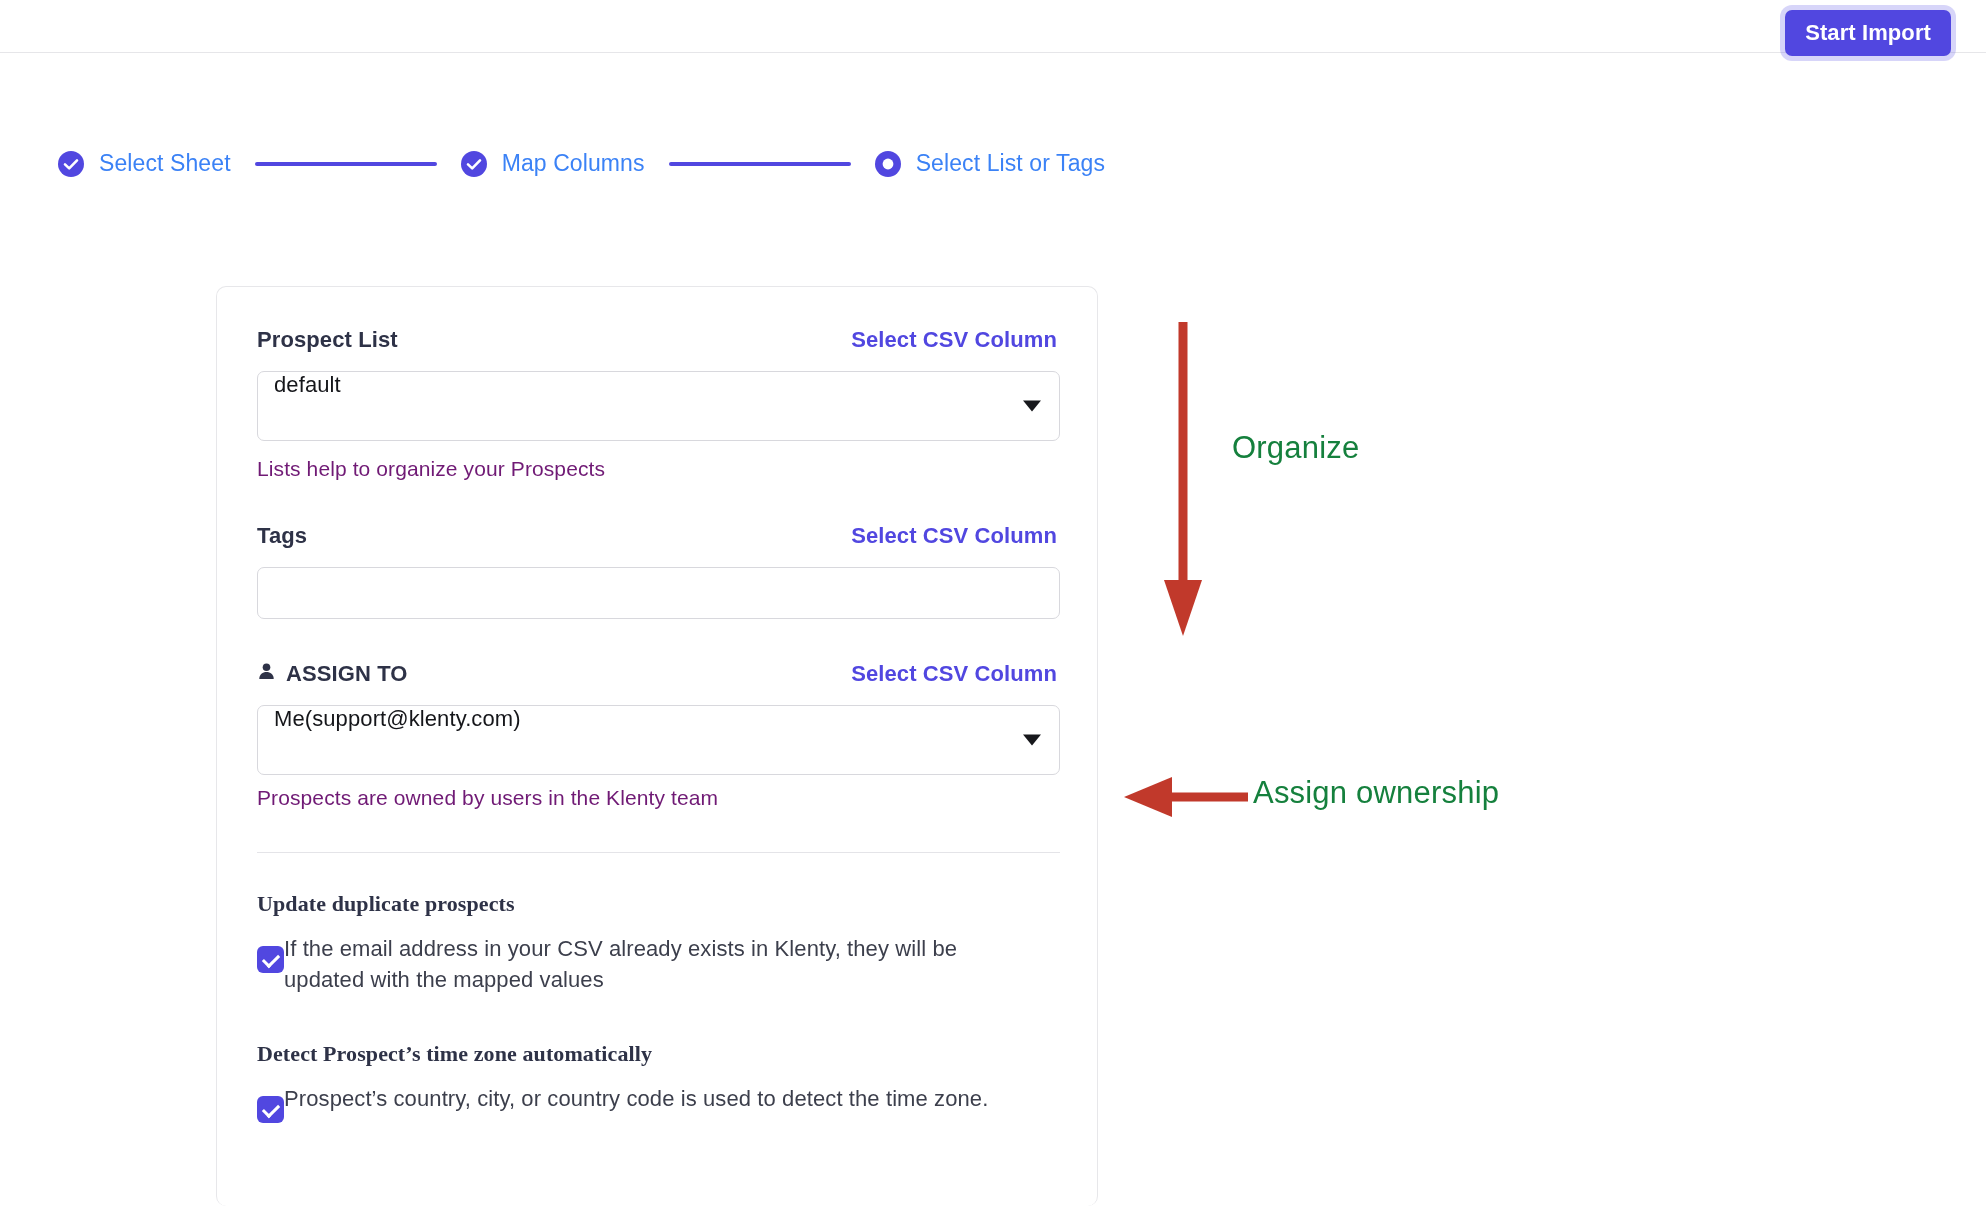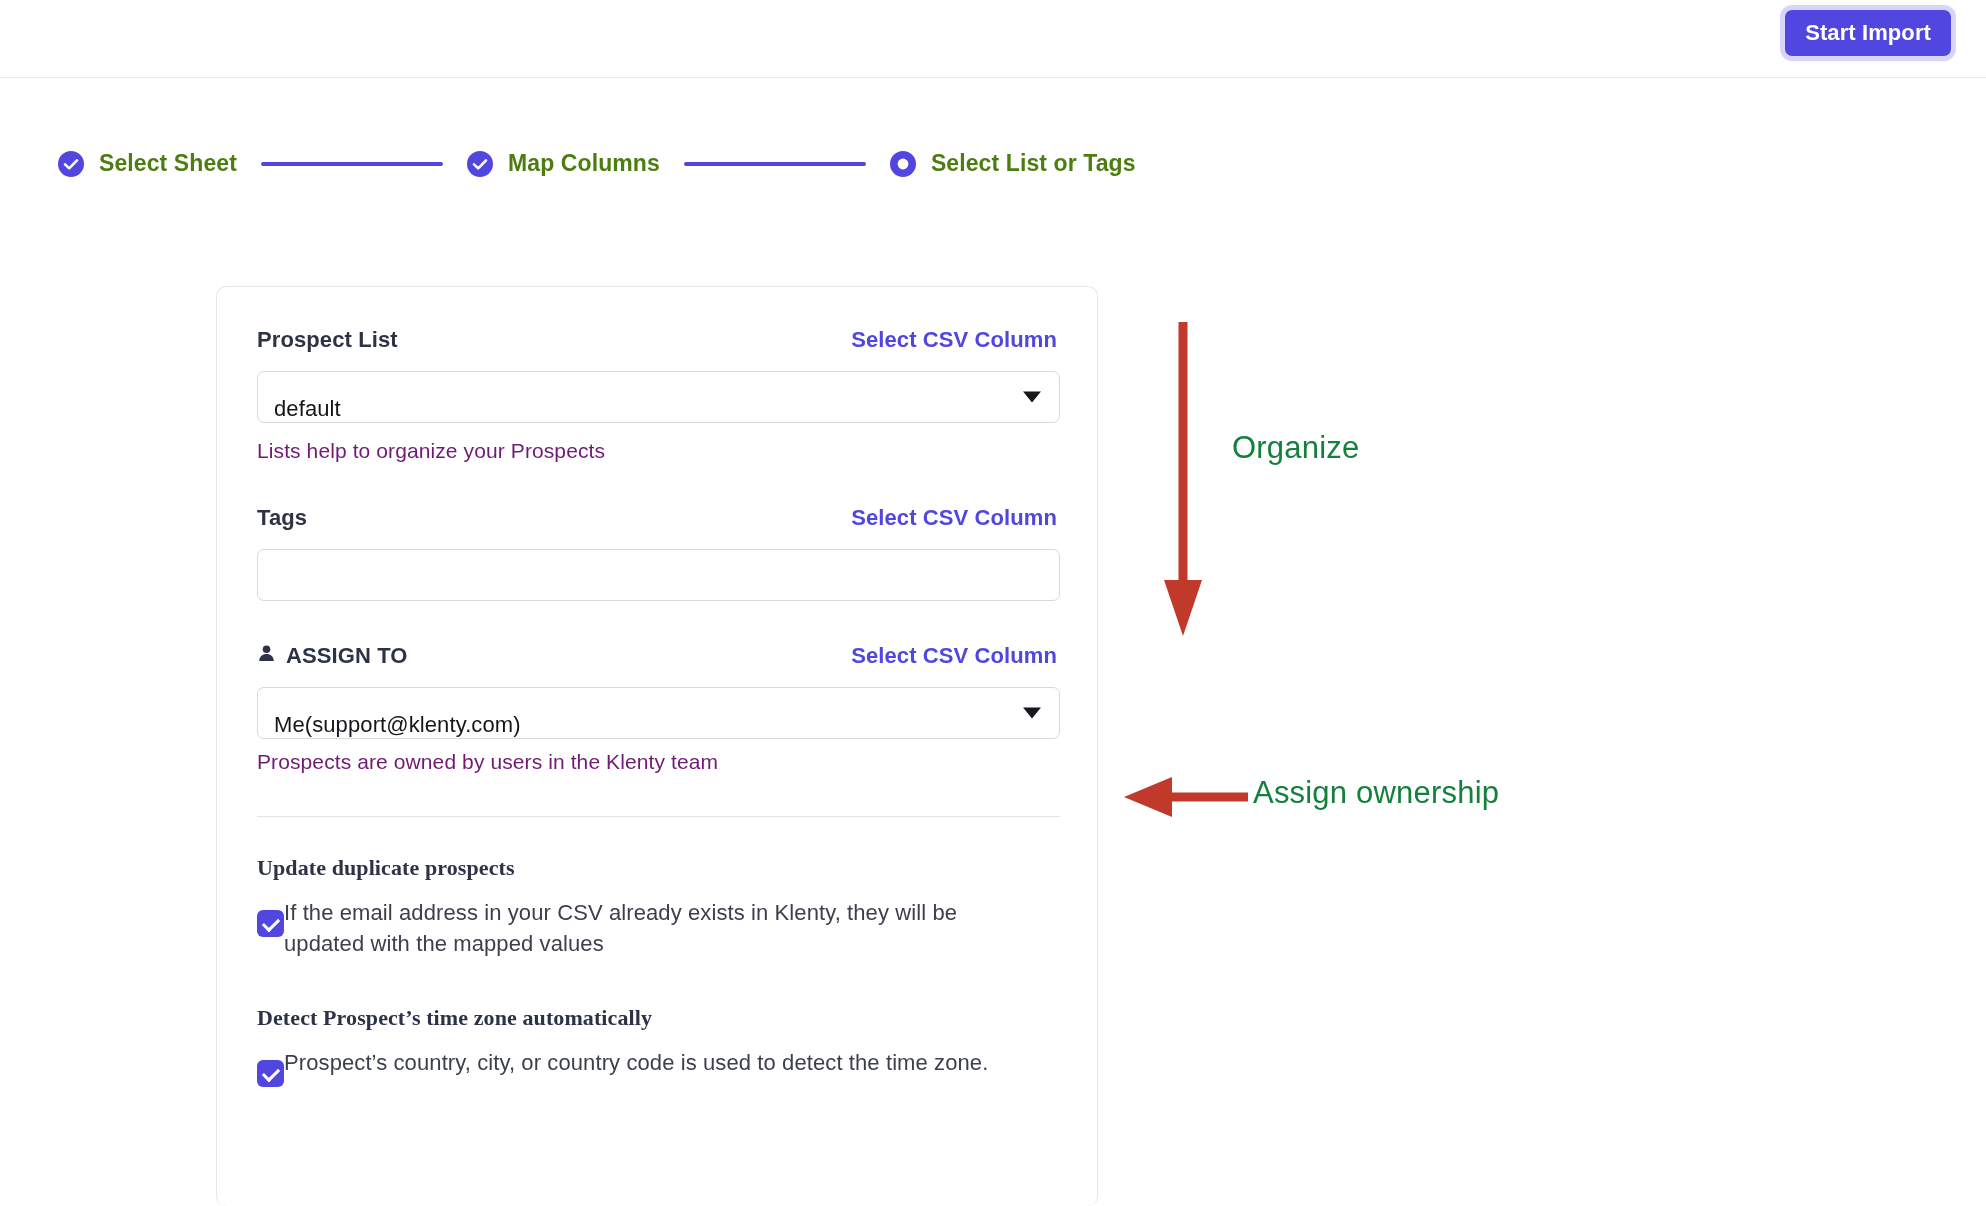--- a/index.html
+++ b/index.html
@@ -9,21 +9,21 @@
     height: 1206px;
     background: #ffffff;
     font-family: "Liberation Sans", sans-serif;
     overflow: hidden;
   }
 
   
   .topbar {
     position: absolute;
     left: 0; top: 0;
-    width: 1986px; height: 78px;
+    width: 1986px; height: 53px;
     border-bottom: 1px solid #e6e6e9;
     background: #ffffff;
   }
   .start-import-wrap {
     position: absolute;
     right: 35px; top: 10px;
   }
   .start-import-btn {
     display: block;
     background: #5147e0;
@@ -43,22 +43,22 @@
   
   .stepper {
     position: absolute;
     left: 58px; top: 150px;
     display: flex;
     align-items: center;
   }
   .step { display: flex; align-items: center; }
   .step-label {
     font-size: 23px;
-    font-weight: 700;
-    color: #4d7c0f;
+    font-weight: 400;
+    color: #3b82f6;
     margin-left: 15px;
     white-space: nowrap;
     letter-spacing: .1px;
   }
   .step-icon {
     width: 26px; height: 26px;
     flex: 0 0 26px;
     display: block;
   }
   .step-connector {
@@ -105,26 +105,26 @@
     letter-spacing: .1px;
     background: none;
     border: none;
     font-family: "Liberation Sans", sans-serif;
     padding: 0;
   }
 
   .select-box {
     position: relative;
     width: 803px;
-    height: 52px;
+    height: 70px;
     border: 1px solid #d8d8dd;
     border-radius: 7px;
     background: #ffffff;
     display: flex;
-    align-items: flex-end;
+    align-items: flex-start;
     padding: 0 16px;
     cursor: pointer;
   }
   .select-value {
     font-size: 22px;
     color: #15161a;
     letter-spacing: .1px;
   }
   .caret {
     position: absolute;

